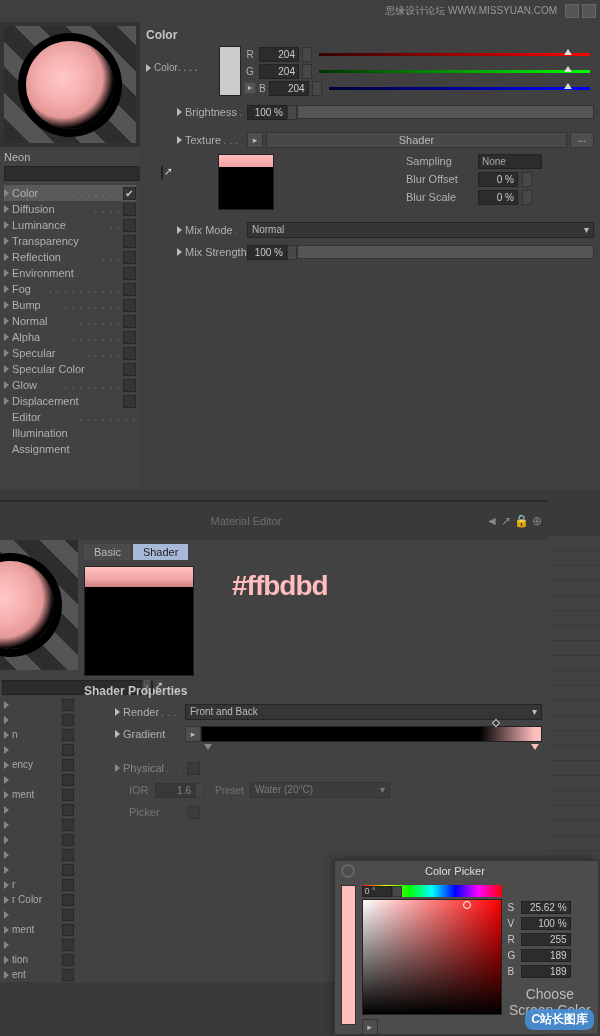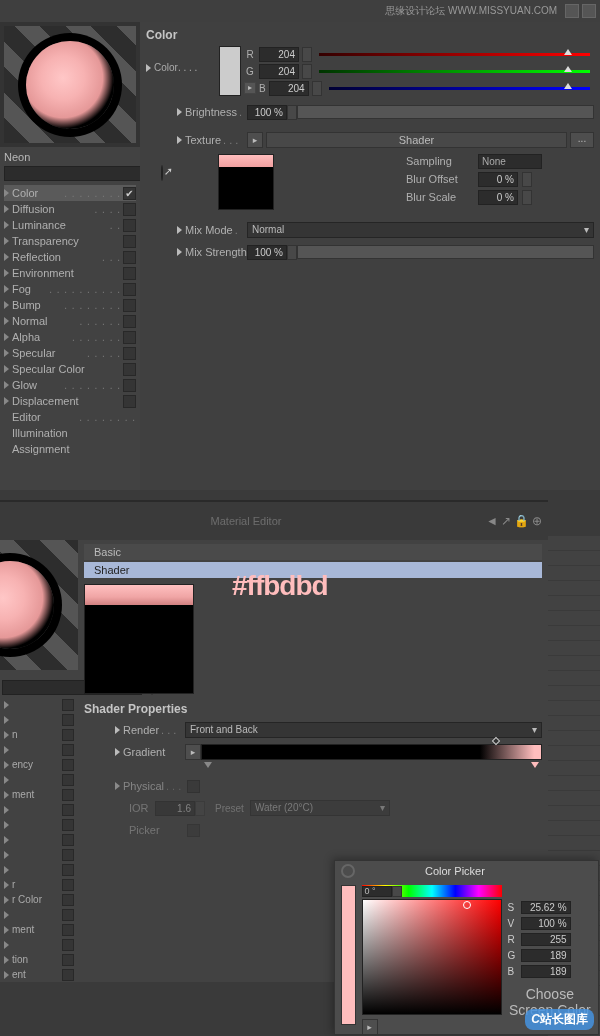--- a/index.html
+++ b/index.html
@@ -74,21 +74,21 @@
     .panel2 { position: absolute; top: 500px; left: 0; width: 548px; background: #424242; border-top: 2px solid #2a2a2a; }
     .p2head { height: 38px; background: #3a3a3a; display:flex; align-items:center; justify-content:space-between; padding: 0 6px; }
     .p2title { color: #ddd; font-size: 11px; opacity:0.3; }
     .p2icons { display: flex; gap: 3px; }
     .p2icons span { font-size: 12px; color: #888; }
     .p2body { display: flex; }
     .sidebar2 { width: 78px; background: #424242; }
     .preview2 { height: 137px; overflow:hidden; }
     .preview2-in { margin-left:-60px; width: 140px; height: 130px; background: repeating-linear-gradient(45deg,#2d2d2d 0 18px,#555 18px 36px); display:flex;align-items:center;justify-content:center; }
     .right2 { flex: 1; padding: 4px 6px 12px; }
-    .tabs { display: flex; gap: 2px; flex-direction: column; }
+    .tabs { display: flex; gap: 2px; }
     .tab { padding: 2px 10px; font-size: 11px; background: #4a4a4a; color:#bbb; cursor:pointer; }
     .tab.active { background: #a8b8d8; color: #222; }
     .bigsw { width: 110px; height: 110px; background: #000; border: 1px solid #222; margin: 6px 0; position:relative; }
     .bigsw::before { content:''; position:absolute; top:0; left:0; right:0; height:20px; background: linear-gradient(to bottom, #ffc0c0, #f0a5a5 60%, #d08080); }
     .hextitle { position: absolute; left: 232px; top: 570px; font-size: 28px; font-weight: bold; color: #ffbdbd; font-family: "Arial Black", sans-serif; letter-spacing: -1px; }
 
     .ch2row { display:flex; align-items:center; height: 15px; padding: 0 2px; }
     .ch2row .ck2 { width:12px; height:12px; background:#353535; border:1px solid #282828; margin-left:auto; }
     .ch2row .lab2 { font-size:10px; color:#aaa; }
 

